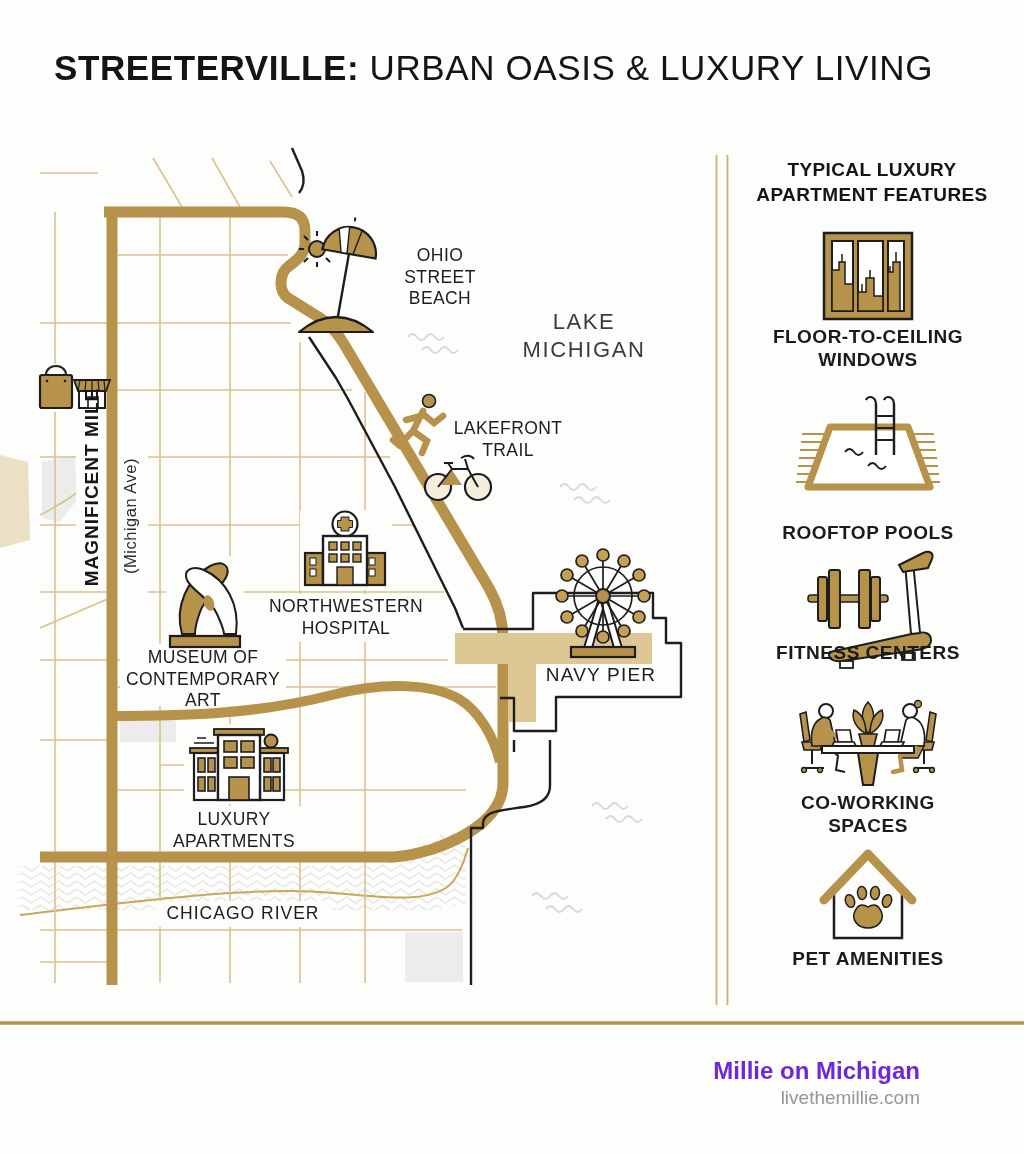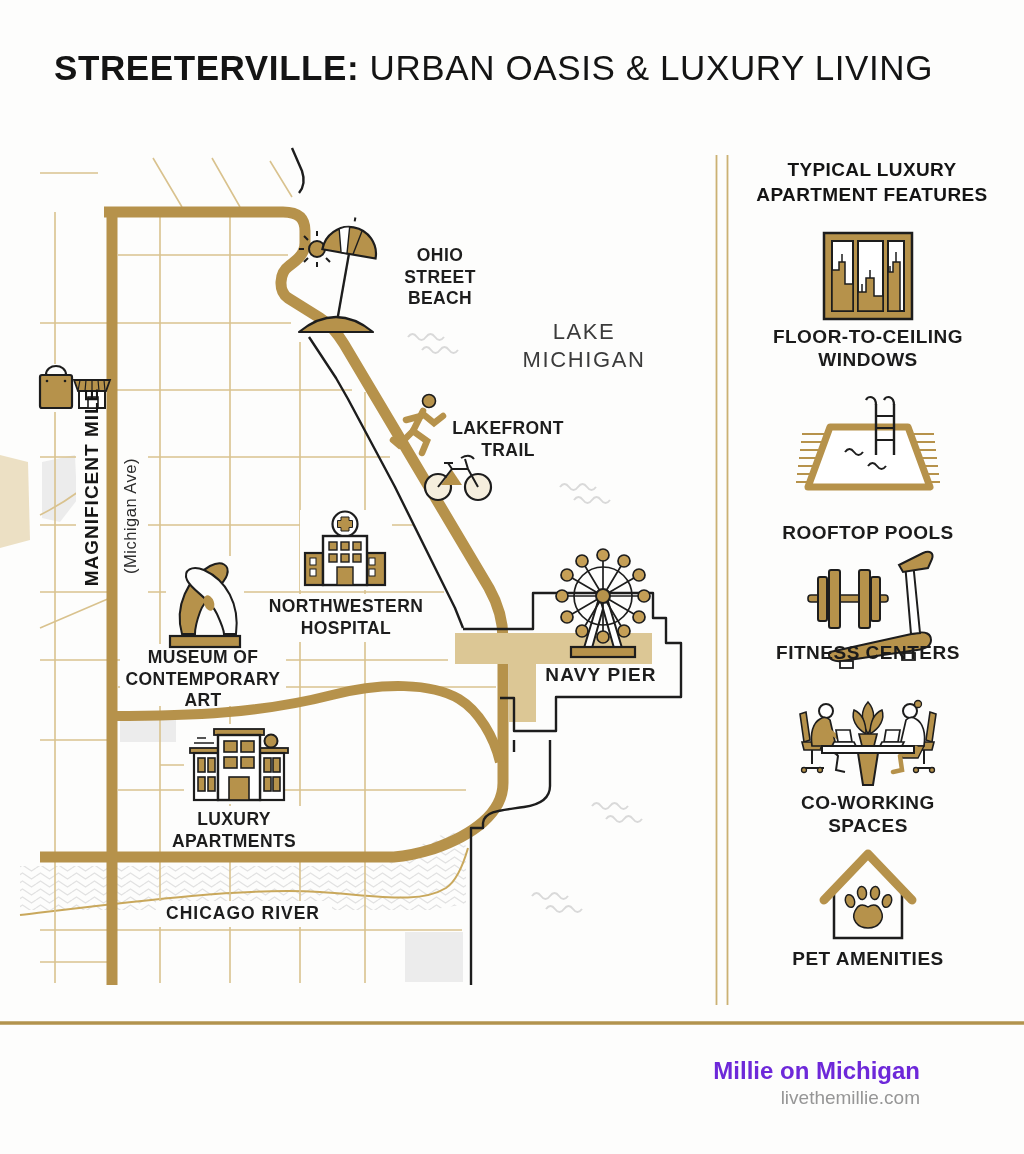--- a/index.html
+++ b/index.html
@@ -3,21 +3,21 @@
 <meta charset="utf-8">
 <style>
   html,body{margin:0;padding:0;}
   body{width:1024px;height:1154px;position:relative;background:#fdfdfc;
        font-family:"Liberation Sans",sans-serif;overflow:hidden;}
   #bg{position:absolute;left:0;top:0;width:1024px;height:1154px;}
   .abs{position:absolute;}
   .title{left:54px;top:48px;width:950px;font-size:35px;letter-spacing:.6px;color:#141414;white-space:nowrap;}
   .title .hl{font-weight:800;}
   .title .rest{font-weight:400;}
-  .maplbl{position:absolute;text-align:center;font-weight:700;font-size:17.5px;line-height:1.24;
+  .maplbl{position:absolute;text-align:center;font-weight:400;font-size:17.5px;line-height:1.24;
           letter-spacing:.4px;color:#1d1d1d;}
   .lake{font-weight:400;font-size:22px;letter-spacing:1.6px;color:#3b3b3b;line-height:1.25;}
   .navy{font-size:19px;letter-spacing:1.2px;}
   .vlbl{position:absolute;text-align:center;transform:rotate(-90deg);transform-origin:center;
         font-weight:700;font-size:19px;letter-spacing:1px;color:#161616;white-space:nowrap;}
   .vlbl.thin{font-weight:400;font-size:16.5px;letter-spacing:.5px;color:#2c2c2c;}
   .sb-head{left:742px;top:157px;width:260px;text-align:center;font-weight:800;font-size:19px;
            line-height:1.32;letter-spacing:.4px;color:#141414;}
   .f-label{position:absolute;left:758px;width:220px;text-align:center;font-weight:700;
            font-size:19px;line-height:1.22;letter-spacing:.5px;color:#1b1b1b;}
@@ -335,21 +335,21 @@
 
 <div class="abs title">
   <span class="hl">STREETERVILLE:</span><span class="rest"> URBAN OASIS &amp; LUXURY LIVING</span>
 </div>
 
 <div class="maplbl" style="left:379px;top:245px;width:122px;">
   <div>OHIO STREET</div>
   <div>BEACH</div>
 </div>
 
-<div class="maplbl lake" style="left:514px;top:318px;width:140px;">
+<div class="maplbl lake" style="left:514px;top:308px;width:140px;">
   <div>LAKE</div>
   <div>MICHIGAN</div>
 </div>
 
 <div class="maplbl" style="left:448px;top:418px;width:120px;">
   <div>LAKEFRONT</div>
   <div>TRAIL</div>
 </div>
 
 <div class="maplbl" style="left:266px;top:596px;width:160px;">

